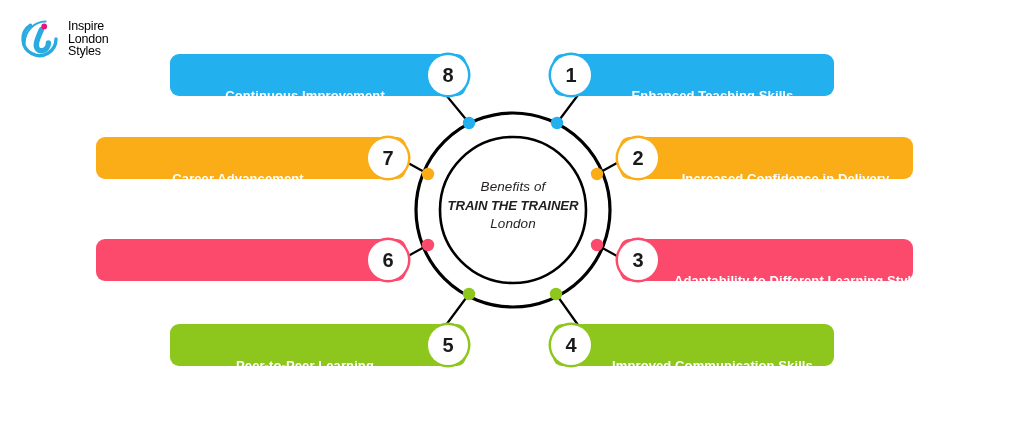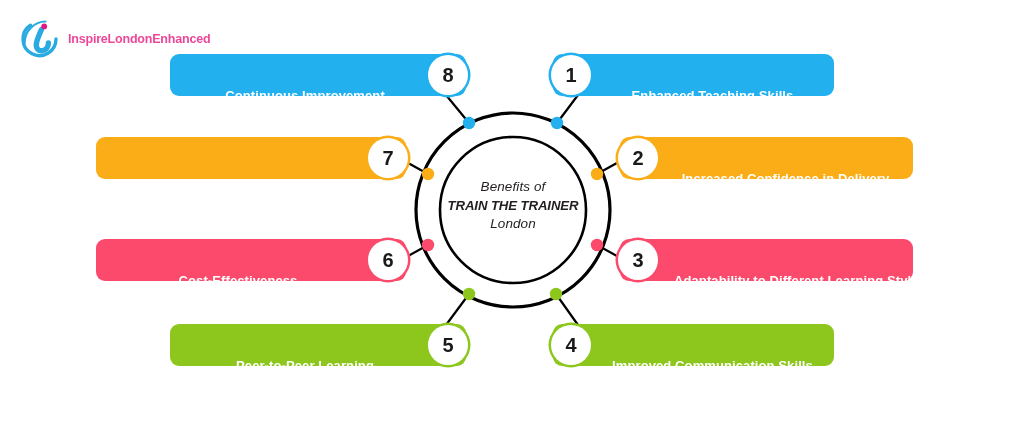--- a/index.html
+++ b/index.html
@@ -24,25 +24,26 @@
     position: absolute;
     left: 18px;
     top: 16px;
     display: flex;
     align-items: center;
     gap: 6px;
   }
   .logo-mark { width: 44px; height: 46px; flex: 0 0 auto; }
   .logo-text {
     display: flex;
+    flex-direction: column;
     line-height: 1.02;
     font-size: 12.5px;
-    font-weight: 700;
+    font-weight: 400;
     letter-spacing: -0.2px;
-    color: #ec4899;
+    color: #000000;
   }
   .logo-text span { display: block; white-space: nowrap; }
 
   
   .ring-svg {
     position: absolute;
     left: 0;
     top: 0;
     width: 1024px;
     height: 422px;
@@ -115,21 +116,21 @@
   <div class="logo">
     <svg class="logo-mark" viewBox="0 0 44 46">
       <path d="M38 23 A16.5 16.5 0 1 1 12.5 9.2" fill="none" stroke="#29ABE2" stroke-width="3.4" stroke-linecap="round"></path>
       <path d="M6.5 27.5 C6.5 14.8 16.6 5.5 27.5 5.5" fill="none" stroke="#29ABE2" stroke-width="2.2" stroke-linecap="round"></path>
       <path d="M23.5 13.5 C21 19 18.6 24.2 18.3 28.2 C18.0 32.6 20.6 35.4 24.6 34.6 C28.2 33.9 30.4 30.4 30.4 27" fill="none" stroke="#29ABE2" stroke-width="5.4" stroke-linecap="round" stroke-linejoin="round"></path>
       <circle cx="26.2" cy="10.4" r="2.9" fill="#E5177F"></circle>
     </svg>
     <div class="logo-text">
       <span>Inspire</span>
       <span>London</span>
-      <span>Enhanced</span>
+      <span>Styles</span>
     </div>
   </div>
 
   <svg class="ring-svg" id="ring-svg">
       <line x1="557" y1="123" x2="578" y2="95" stroke="#000000" stroke-width="2.2" stroke-linecap="round"></line>
       <line x1="597" y1="174" x2="626" y2="158" stroke="#000000" stroke-width="2.2" stroke-linecap="round"></line>
       <line x1="597" y1="245" x2="626" y2="261" stroke="#000000" stroke-width="2.2" stroke-linecap="round"></line>
       <line x1="556" y1="294" x2="578" y2="325" stroke="#000000" stroke-width="2.2" stroke-linecap="round"></line>
       <line x1="469" y1="294" x2="446" y2="325" stroke="#000000" stroke-width="2.2" stroke-linecap="round"></line>
       <line x1="428" y1="245" x2="399" y2="261" stroke="#000000" stroke-width="2.2" stroke-linecap="round"></line>
@@ -181,26 +182,26 @@
       <div class="bar left" style="left: 170px; top: 324px; width: 296px; background: rgb(141, 199, 30); color: rgb(141, 199, 30);">
         <div class="badge" style="color: rgb(141, 199, 30);">
           <span class="num">5</span>
         </div>
         <div class="bar-label">Peer-to-Peer Learning</div>
       </div>
       <div class="bar left" style="left: 96px; top: 239px; width: 310px; background: rgb(251, 74, 107); color: rgb(251, 74, 107);">
         <div class="badge" style="color: rgb(251, 74, 107);">
           <span class="num">6</span>
         </div>
-        <div class="bar-label">Cost-Effectiveness</div>
       </div>
       <div class="bar left" style="left: 96px; top: 137px; width: 310px; background: rgb(251, 173, 24); color: rgb(251, 173, 24);">
         <div class="badge" style="color: rgb(251, 173, 24);">
           <span class="num">7</span>
         </div>
+        <div class="bar-label">Career Advancement</div>
       </div>
       <div class="bar left" style="left: 170px; top: 54px; width: 296px; background: rgb(34, 176, 238); color: rgb(34, 176, 238);">
         <div class="badge" style="color: rgb(34, 176, 238);">
           <span class="num">8</span>
         </div>
         <div class="bar-label">Continuous Improvement</div>
       </div>
     </div>
 
 </div>

